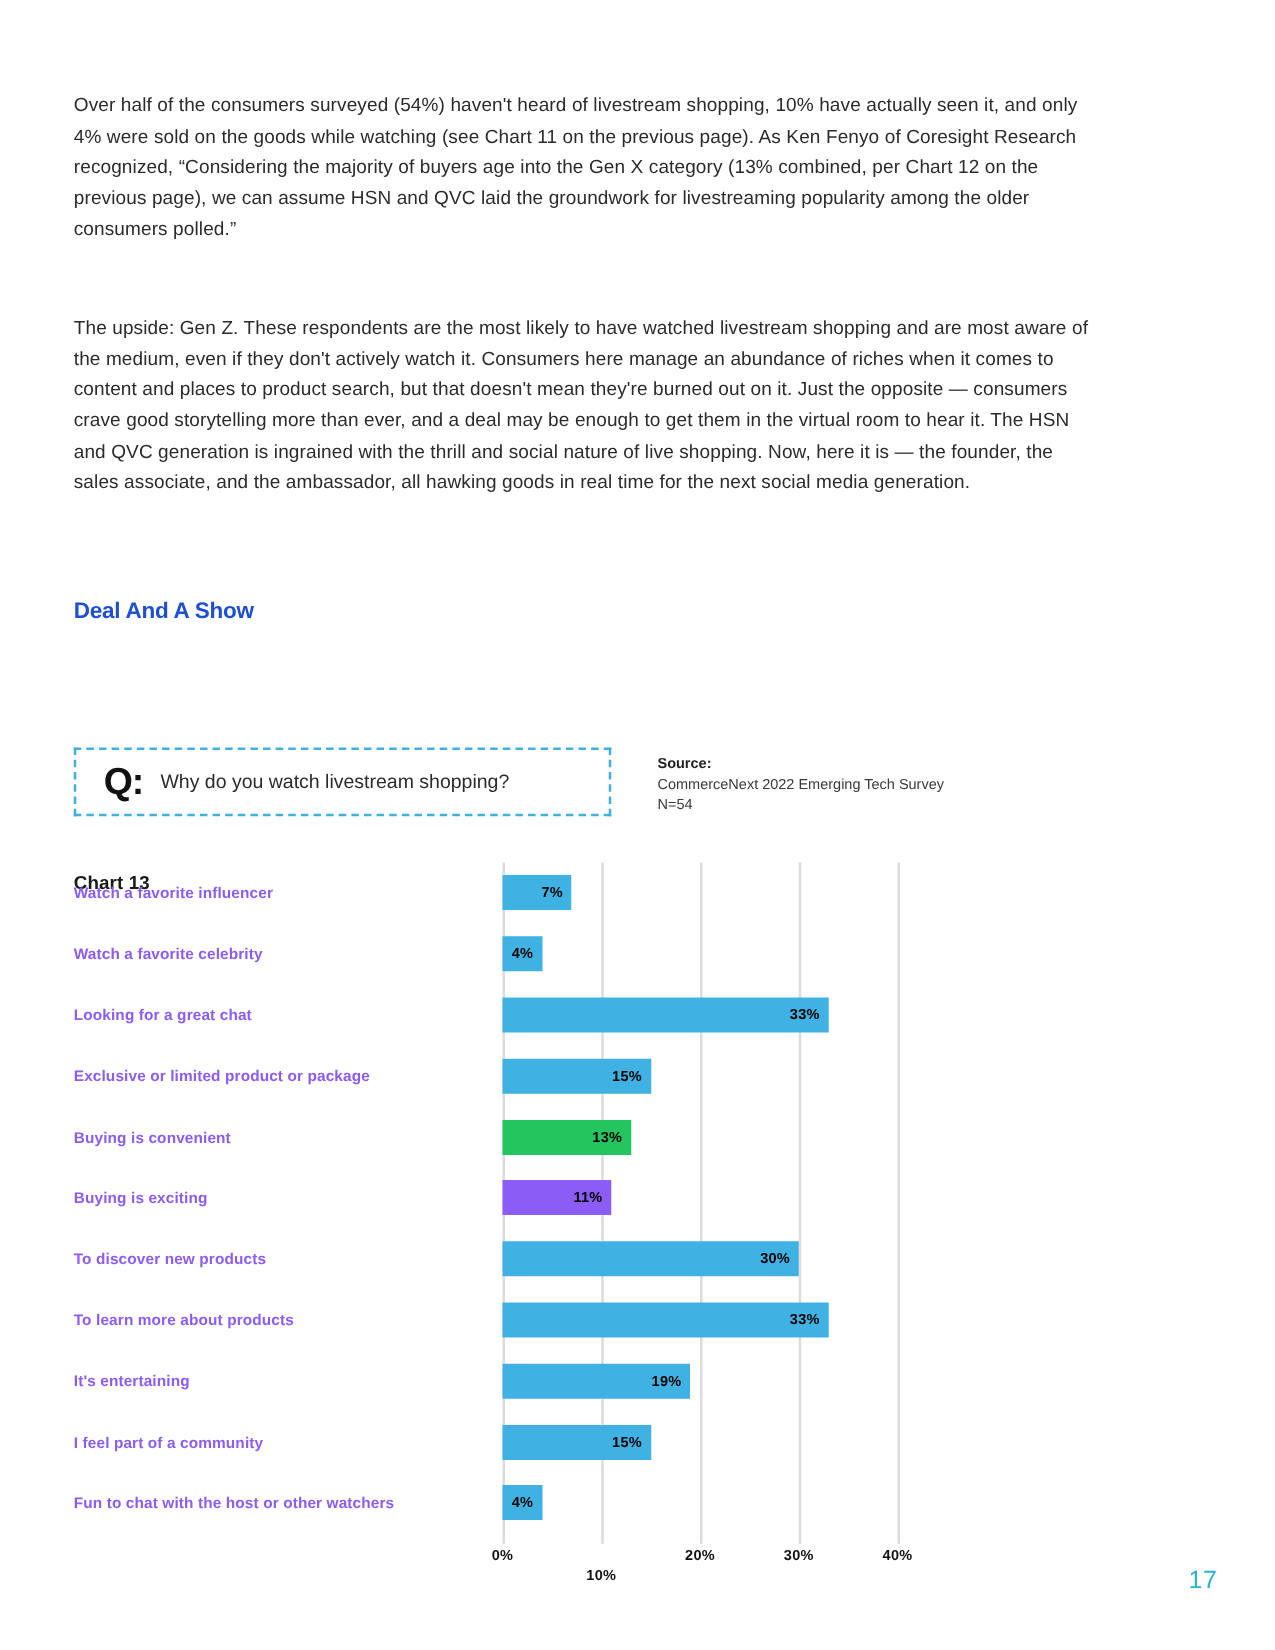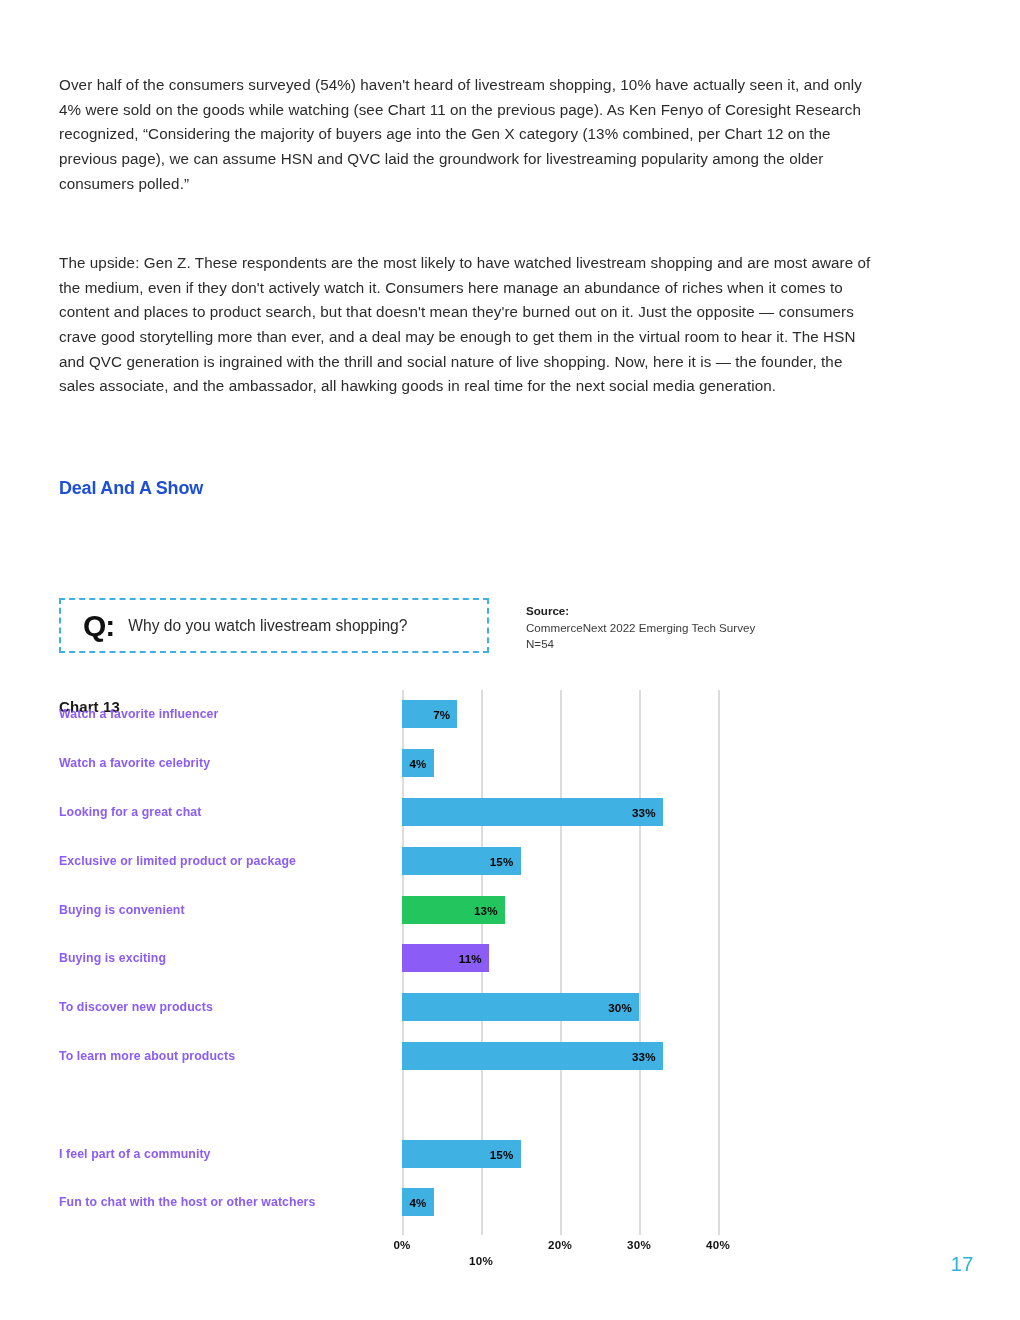--- a/index.html
+++ b/index.html
@@ -229,20 +229,26 @@
             <div class="bar" style="width: 237px; background: rgb(63, 178, 227);">
               <span class="val">30%</span>
             </div>
           </div>
           <div class="row" style="top: 341.6px;">
             <div class="cat">To learn more about products</div>
             <div class="bar" style="width: 260.7px; background: rgb(63, 178, 227);">
               <span class="val">33%</span>
             </div>
           </div>
+          <div class="row" style="top: 390.4px;">
+            <div class="cat">It's entertaining</div>
+            <div class="bar" style="width: 150.1px; background: rgb(63, 178, 227);">
+              <span class="val">19%</span>
+            </div>
+          </div>
           <div class="row" style="top: 439.2px;">
             <div class="cat">I feel part of a community</div>
             <div class="bar" style="width: 118.5px; background: rgb(63, 178, 227);">
               <span class="val">15%</span>
             </div>
           </div>
           <div class="row" style="top: 488px;">
             <div class="cat">Fun to chat with the host or other watchers</div>
             <div class="bar" style="width: 31.6px; background: rgb(63, 178, 227);">
               <span class="val">4%</span>

